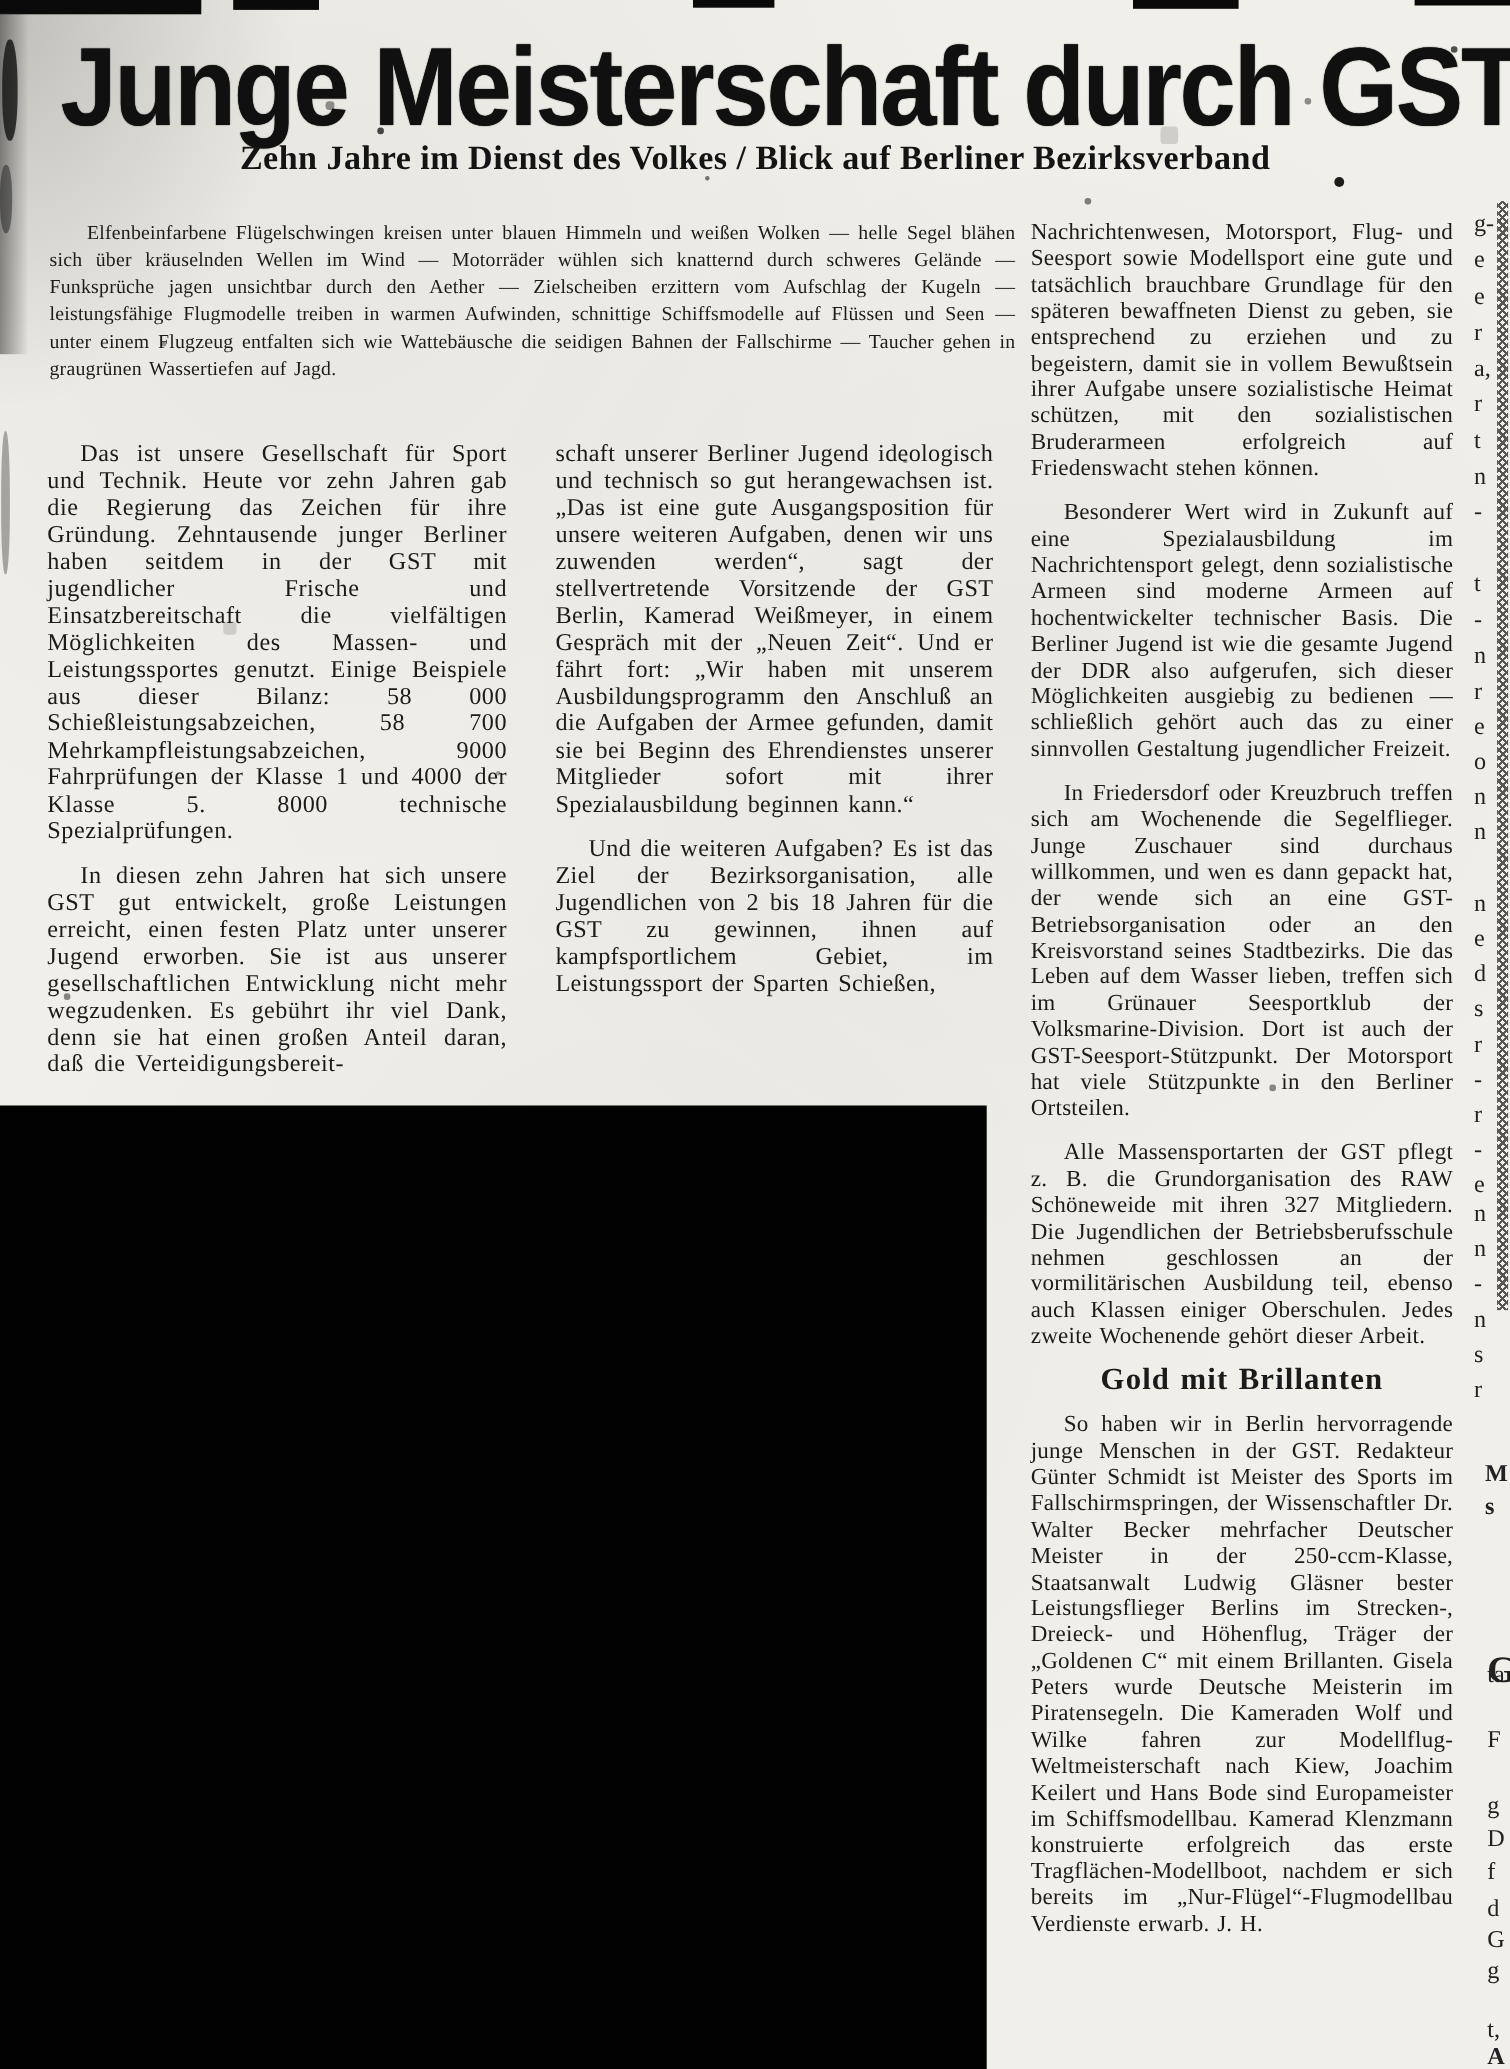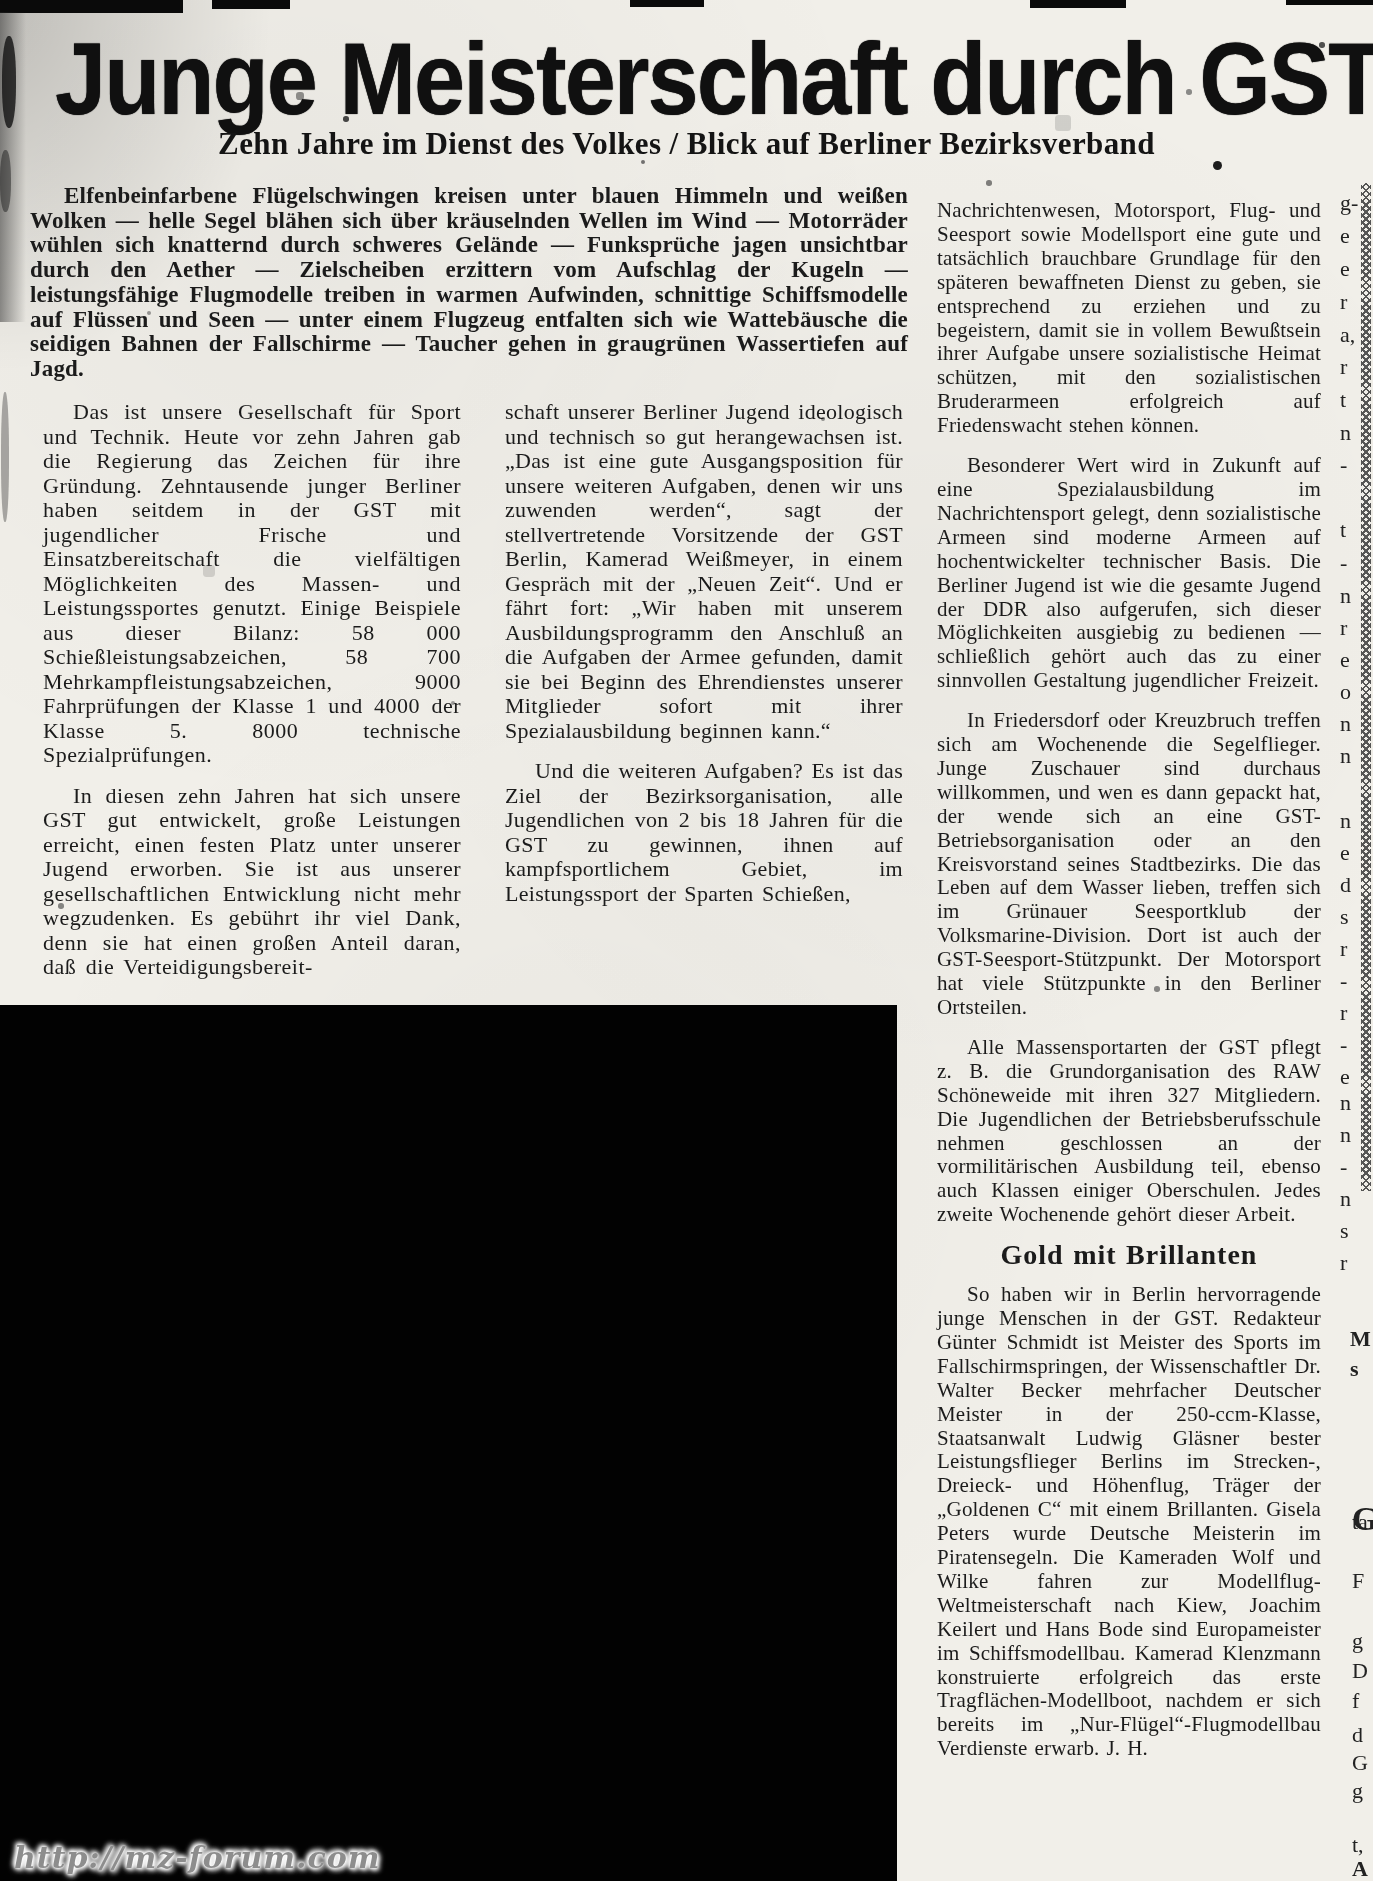--- a/index.html
+++ b/index.html
@@ -23,22 +23,22 @@
     text-shadow:0 0 1px #000;
     white-space:nowrap;
   }
   .subheadline{
     position:absolute;left:0;right:0;top:126px;margin:0;text-align:center;
     font-size:31px;font-weight:bold;letter-spacing:.4px;color:#141414;
     white-space:nowrap;
   }
   
   .lead{
-    position:absolute;left:30px;top:184px;width:878px;margin:0;
-    font-weight:bold;font-size:23px;line-height:24.7px;
+    position:absolute;left:30px;top:184px;width:878px;margin:15px;
+    font-weight:normal;font-size:18px;line-height:24.7px;
     text-align:justify;text-indent:34px;letter-spacing:.2px;word-spacing:2px;
   }
   
   .col{position:absolute;text-align:justify;}
   .col p{margin:16px;text-indent:30px;}
   .col p.noindent{text-indent:0;}
   .col h3{margin:13px 0 9px;text-align:center;font-size:28px;font-weight:bold;letter-spacing:1px;text-indent:0;}
   .col1{left:27px;top:384px;width:450px;height:625px;font-size:22px;line-height:24.5px;word-spacing:3.5px;letter-spacing:.5px;}
   .col2{left:489px;top:384px;width:430px;height:625px;font-size:22px;line-height:24.5px;word-spacing:2.5px;letter-spacing:.3px;}
   .col3{left:921px;top:183px;width:416px;height:1700px;font-size:21px;line-height:23.9px;word-spacing:1.5px;letter-spacing:.2px;}
@@ -129,21 +129,20 @@
     <p class="noindent">Nachrichtenwesen, Motorsport, Flug- und Seesport sowie Modellsport eine gute und tatsächlich brauchbare Grundlage für den späteren bewaffneten Dienst zu geben, sie entsprechend zu erziehen und zu begeistern, damit sie in vollem Bewußtsein ihrer Aufgabe unsere sozialistische Heimat schützen, mit den sozialistischen Bruderarmeen erfolgreich auf Friedenswacht stehen können.</p>
     <p>Besonderer Wert wird in Zukunft auf eine Spezialausbildung im Nachrichtensport gelegt, denn sozialistische Armeen sind moderne Armeen auf hochentwickelter technischer Basis. Die Berliner Jugend ist wie die gesamte Jugend der DDR also aufgerufen, sich dieser Möglichkeiten ausgiebig zu bedienen — schließlich gehört auch das zu einer sinnvollen Gestaltung jugendlicher Freizeit.</p>
     <p>In Friedersdorf oder Kreuzbruch treffen sich am Wochenende die Segelflieger. Junge Zuschauer sind durchaus willkommen, und wen es dann gepackt hat, der wende sich an eine GST-Betriebsorganisation oder an den Kreisvorstand seines Stadtbezirks. Die das Leben auf dem Wasser lieben, treffen sich im Grünauer Seesportklub der Volksmarine-Division. Dort ist auch der GST-Seesport-Stützpunkt. Der Motorsport hat viele Stützpunkte in den Berliner Ortsteilen.</p>
     <p>Alle Massensportarten der GST pflegt z. B. die Grundorganisation des RAW Schöneweide mit ihren 327 Mitgliedern. Die Jugendlichen der Betriebsberufsschule nehmen geschlossen an der vormilitärischen Ausbildung teil, ebenso auch Klassen einiger Oberschulen. Jedes zweite Wochenende gehört dieser Arbeit.</p>
     <h3>Gold mit Brillanten</h3>
     <p>So haben wir in Berlin hervorragende junge Menschen in der GST. Redakteur Günter Schmidt ist Meister des Sports im Fallschirmspringen, der Wissenschaftler Dr. Walter Becker mehrfacher Deutscher Meister in der 250-ccm-Klasse, Staatsanwalt Ludwig Gläsner bester Leistungsflieger Berlins im Strecken-, Dreieck- und Höhenflug, Träger der „Goldenen C“ mit einem Brillanten. Gisela Peters wurde Deutsche Meisterin im Piratensegeln. Die Kameraden Wolf und Wilke fahren zur Modellflug-Weltmeisterschaft nach Kiew, Joachim Keilert und Hans Bode sind Europameister im Schiffsmodellbau. Kamerad Klenzmann konstruierte erfolgreich das erste Tragflächen-Modellboot, nachdem er sich bereits im „Nur-Flügel“-Flugmodellbau Verdienste erwarb.  J. H.</p>
   </section>
 
   <div class="blackbox"></div>
 
-  <div class="watermark">http://mz-forum.com</div>
 
   <div class="dotted-rule"></div>
   <div id="edge-letters">
       <span class="edge-ch" style="top: 190px;">g-</span>
       <span class="edge-ch" style="top: 223px;">e</span>
       <span class="edge-ch" style="top: 256px;">e</span>
       <span class="edge-ch" style="top: 289px;">r</span>
       <span class="edge-ch" style="top: 322px;">a,</span>
       <span class="edge-ch" style="top: 354px;">r</span>
       <span class="edge-ch" style="top: 387px;">t</span>

